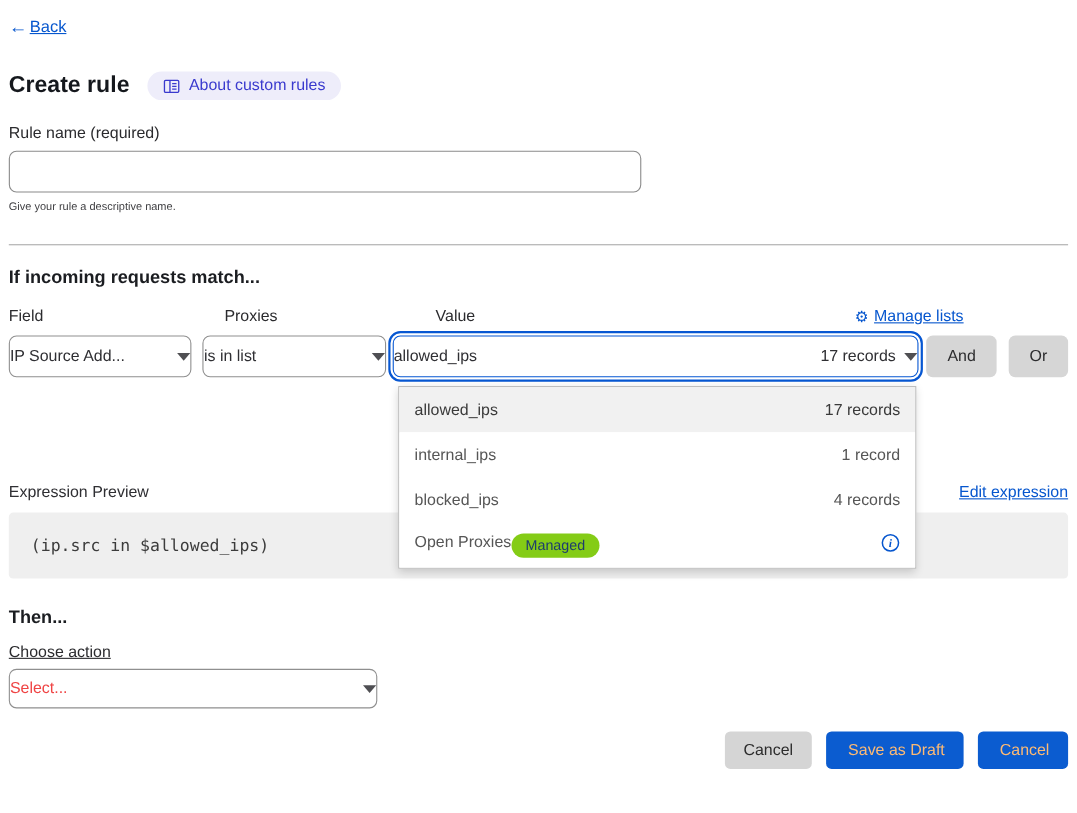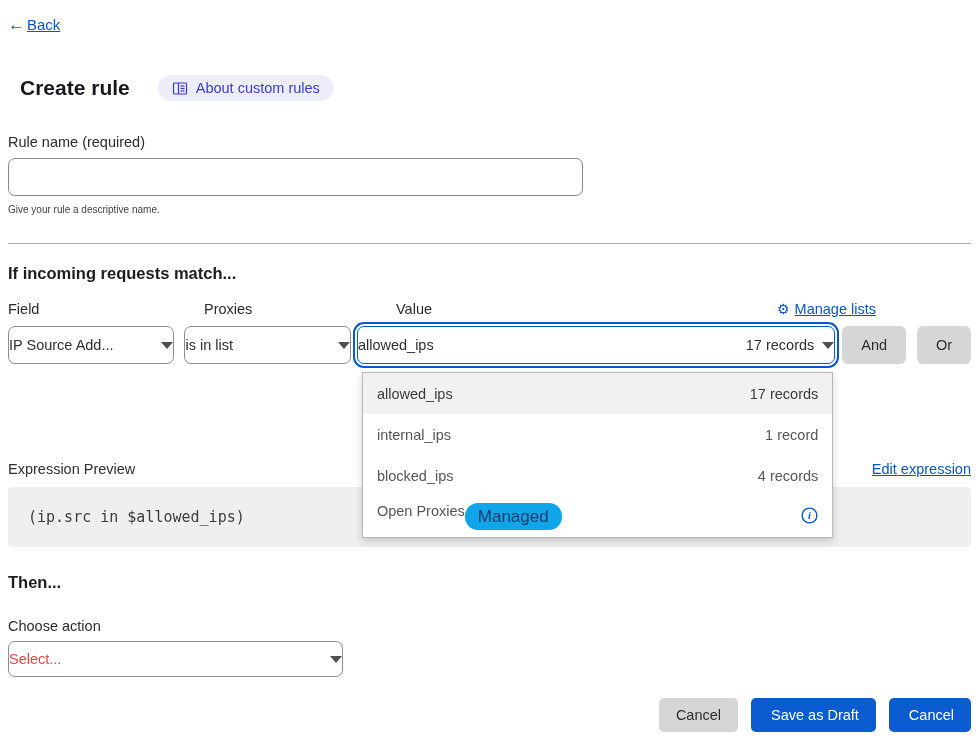--- a/index.html
+++ b/index.html
@@ -16,21 +16,21 @@
   
   .back-link {
     display: inline-flex; align-items: center; gap: 2px;
     color: #0656ce; font-size: 15px; cursor: pointer; text-decoration: none;
   }
   .back-link .arrow { font-size: 17px; line-height: 1; }
   .back-link .back-text { text-decoration: underline; }
 
   
   .title-row { display: flex; align-items: center; margin-top: 30px; }
-  .page-title { font-size: 21px; font-weight: 700; color: #15181d; margin: 12px; }
+  .page-title { font-size: 21px; font-weight: 700; color: #15181d; margin: 0; }
   .about-badge {
     margin-left: 16px; display: inline-flex; align-items: center; gap: 8px;
     background: #eeedfa; color: #3a3ace; font-size: 14.5px;
     padding: 5px 14px; border-radius: 15px; cursor: pointer; text-decoration: none;
   }
   .about-badge svg { display: block; }
 
   
   .field-label { font-size: 14.5px; color: #2b2b2e; margin-top: 22px; }
   .rule-name-input {
@@ -89,49 +89,49 @@
     background: #fff; border: 1px solid #b8b8b8;
     box-shadow: 0 3px 8px rgba(0,0,0,0.18);
   }
   .option {
     height: 41px; display: flex; align-items: center; justify-content: space-between;
     padding: 0 14px; font-size: 14.5px; color: #565656; background: #fff; cursor: pointer;
   }
   .option.highlighted { background: #f1f1f1; color: #3a3a3a; }
   .option .opt-left { display: flex; align-items: flex-start; }
   .managed-pill {
-    background: #0ea5e9; color: #1d3c6e; font-size: 17px;
+    background: #84cc16; color: #1d3c6e; font-size: 13px;
     padding: 3.5px 13px; border-radius: 13px;
   }
   .info-icon { display: block; cursor: pointer; }
 
   
   .expr-header { margin-top: 97px; display: flex; justify-content: space-between; align-items: center; }
   .expr-label { font-size: 14.5px; color: #2f2f33; }
   .edit-expression { color: #0656ce; font-size: 14.5px; text-decoration: underline; cursor: pointer; }
   .expr-box {
     margin-top: 10px; height: 60px; background: #efefef; border-radius: 4px;
     display: flex; align-items: center; padding: 0 20px;
     font-family: "DejaVu Sans Mono", monospace; font-size: 15px; color: #3c3c3c;
   }
 
   
   .then-heading { margin-top: 26px; }
-  .choose-label { margin-top: 26px; }
+  .choose-label { margin-top: 14px; text-decoration: underline; }
   .action-select { width: 335px; margin-top: 7px; height: 36px; }
   .placeholder { color: #ef4444; }
 
   
   .footer { display: flex; justify-content: flex-end; gap: 13px; margin-top: 21px; }
   .btn {
     height: 34px; padding: 0 17px; border: none; border-radius: 5px;
     font-size: 14.5px; font-family: "Liberation Sans", sans-serif; cursor: pointer;
   }
   .btn-gray { background: #d5d5d5; color: #2c2c2c; }
-  .btn-blue { background: #0b5cd0; color: #ffffff; padding-left: 20px; }
+  .btn-blue { background: #0b5cd0; color: #fdba74; padding-left: 20px; }
 </style>
 </head>
 <body>
 
 <div class="page">
 
   <a class="back-link" href="#">
     <span class="arrow">←</span>
     <span class="back-text">Back</span>
   </a>

